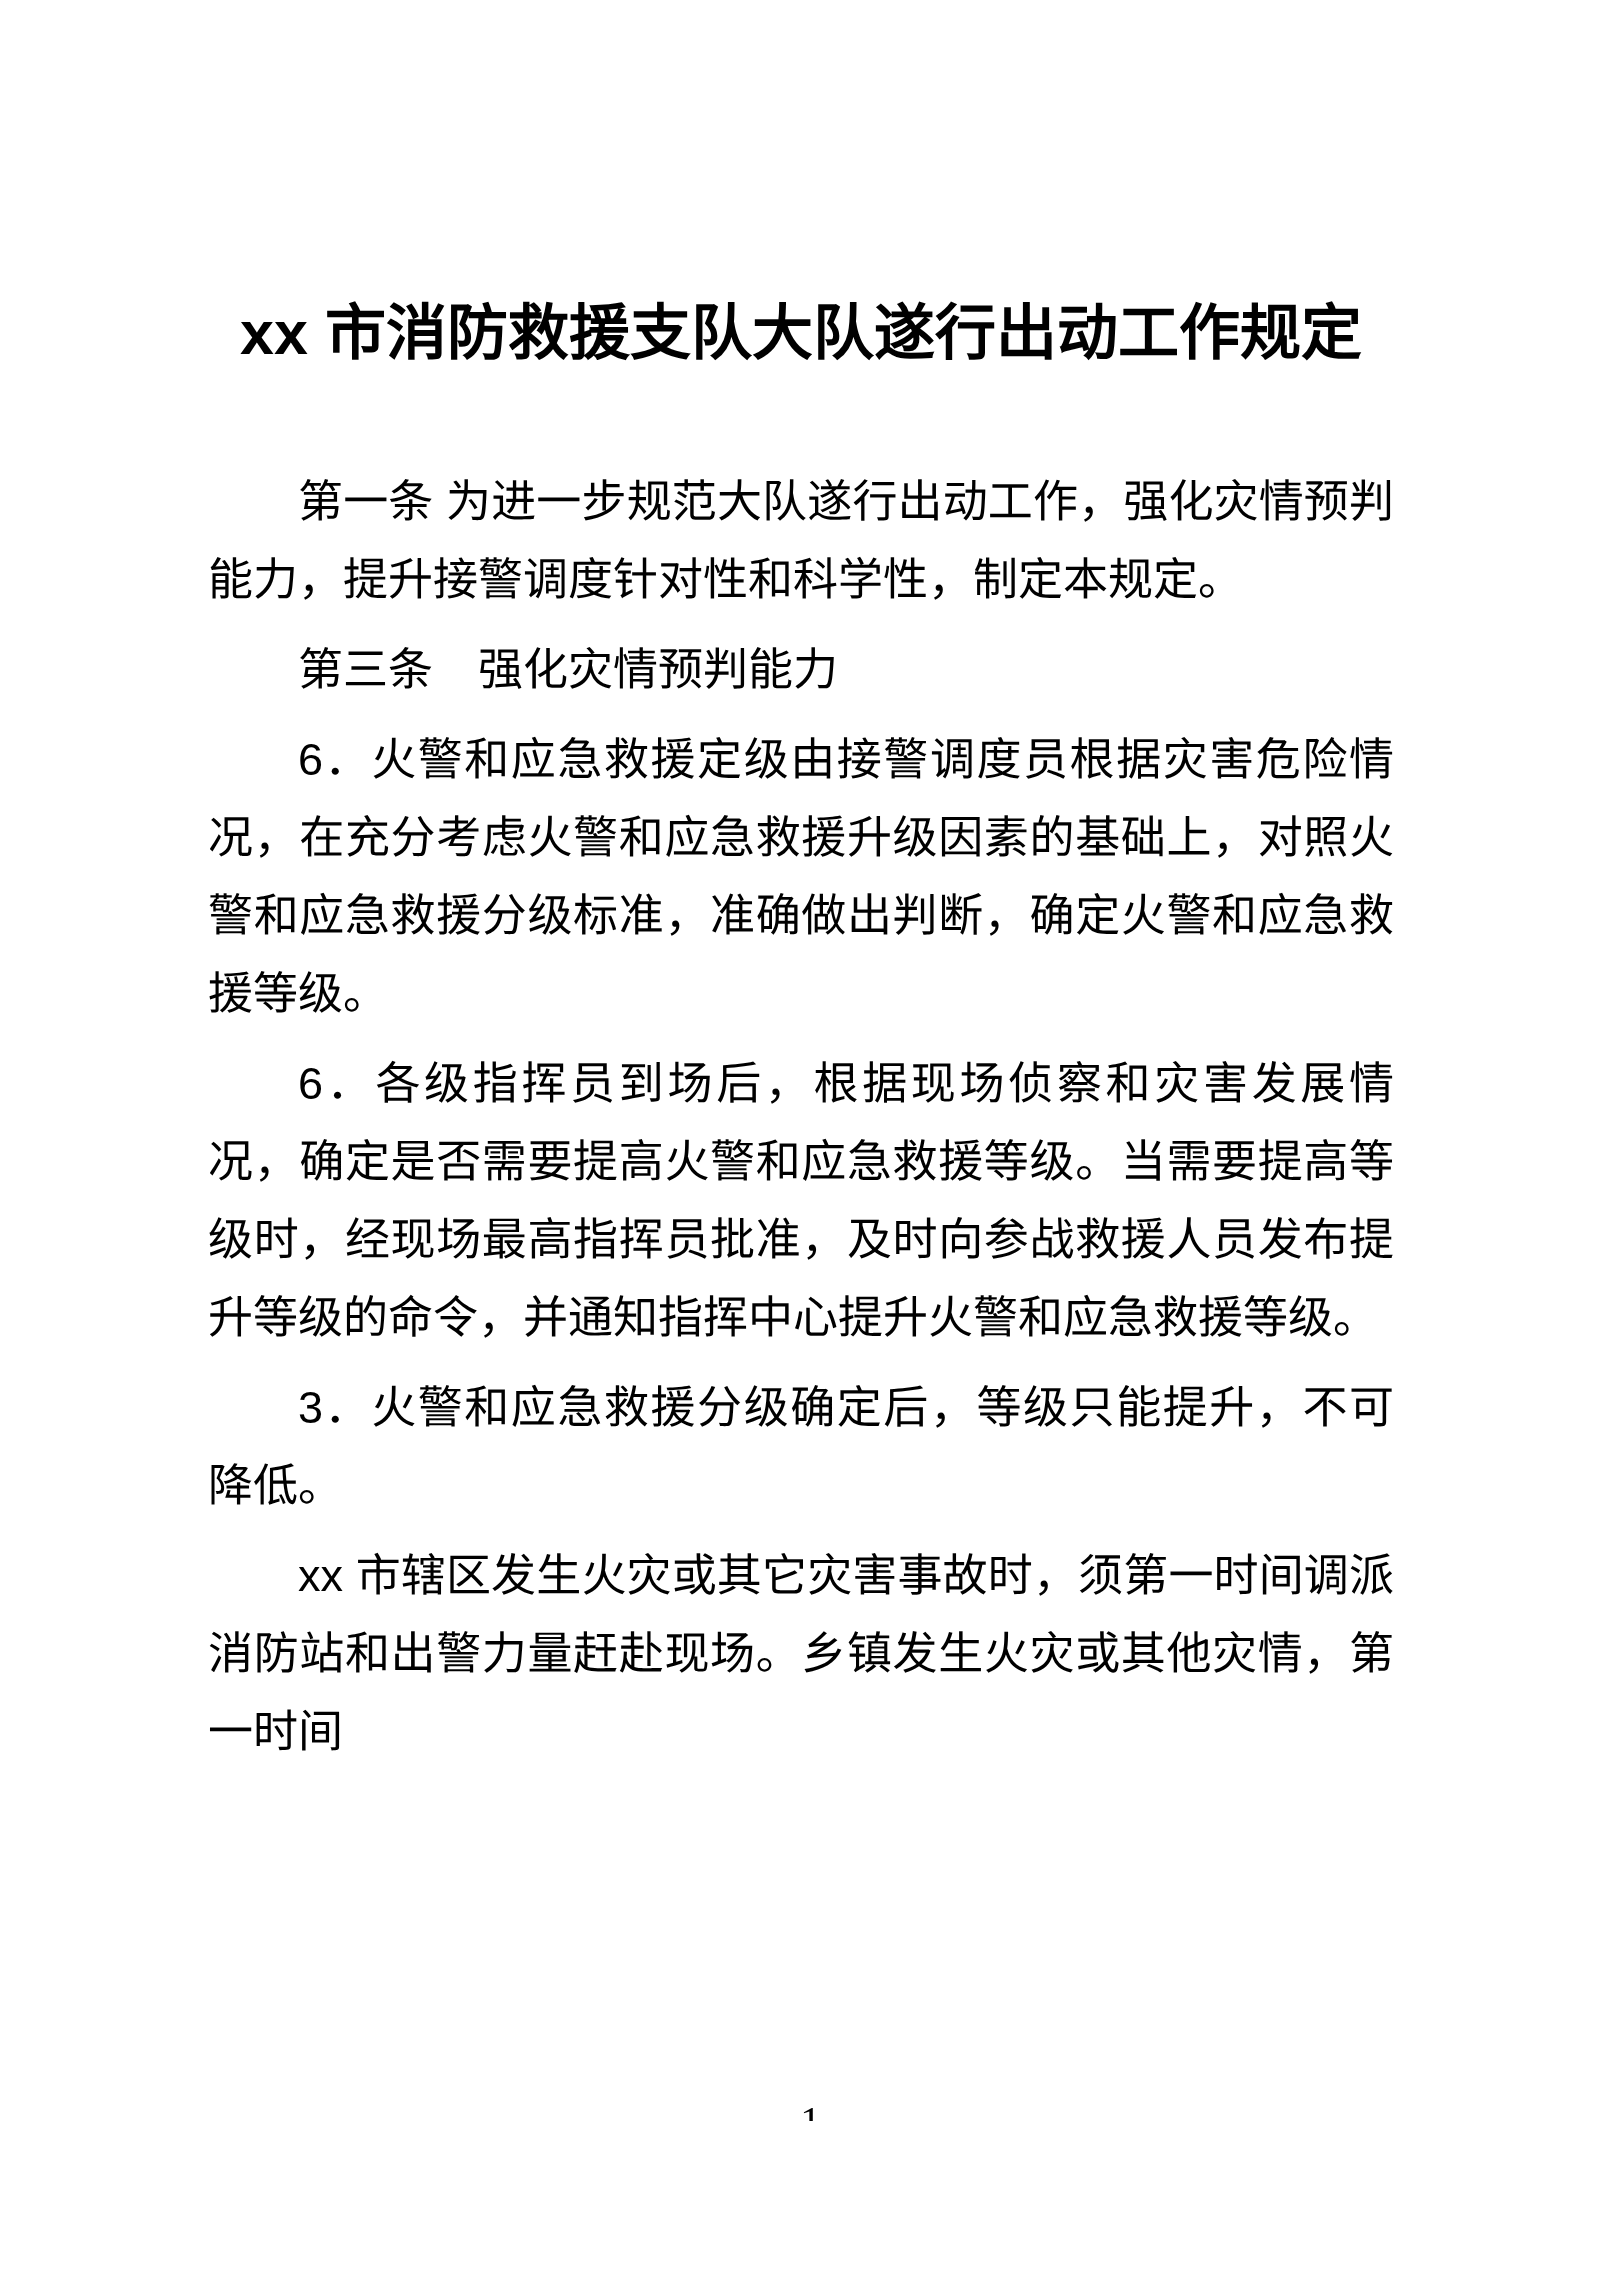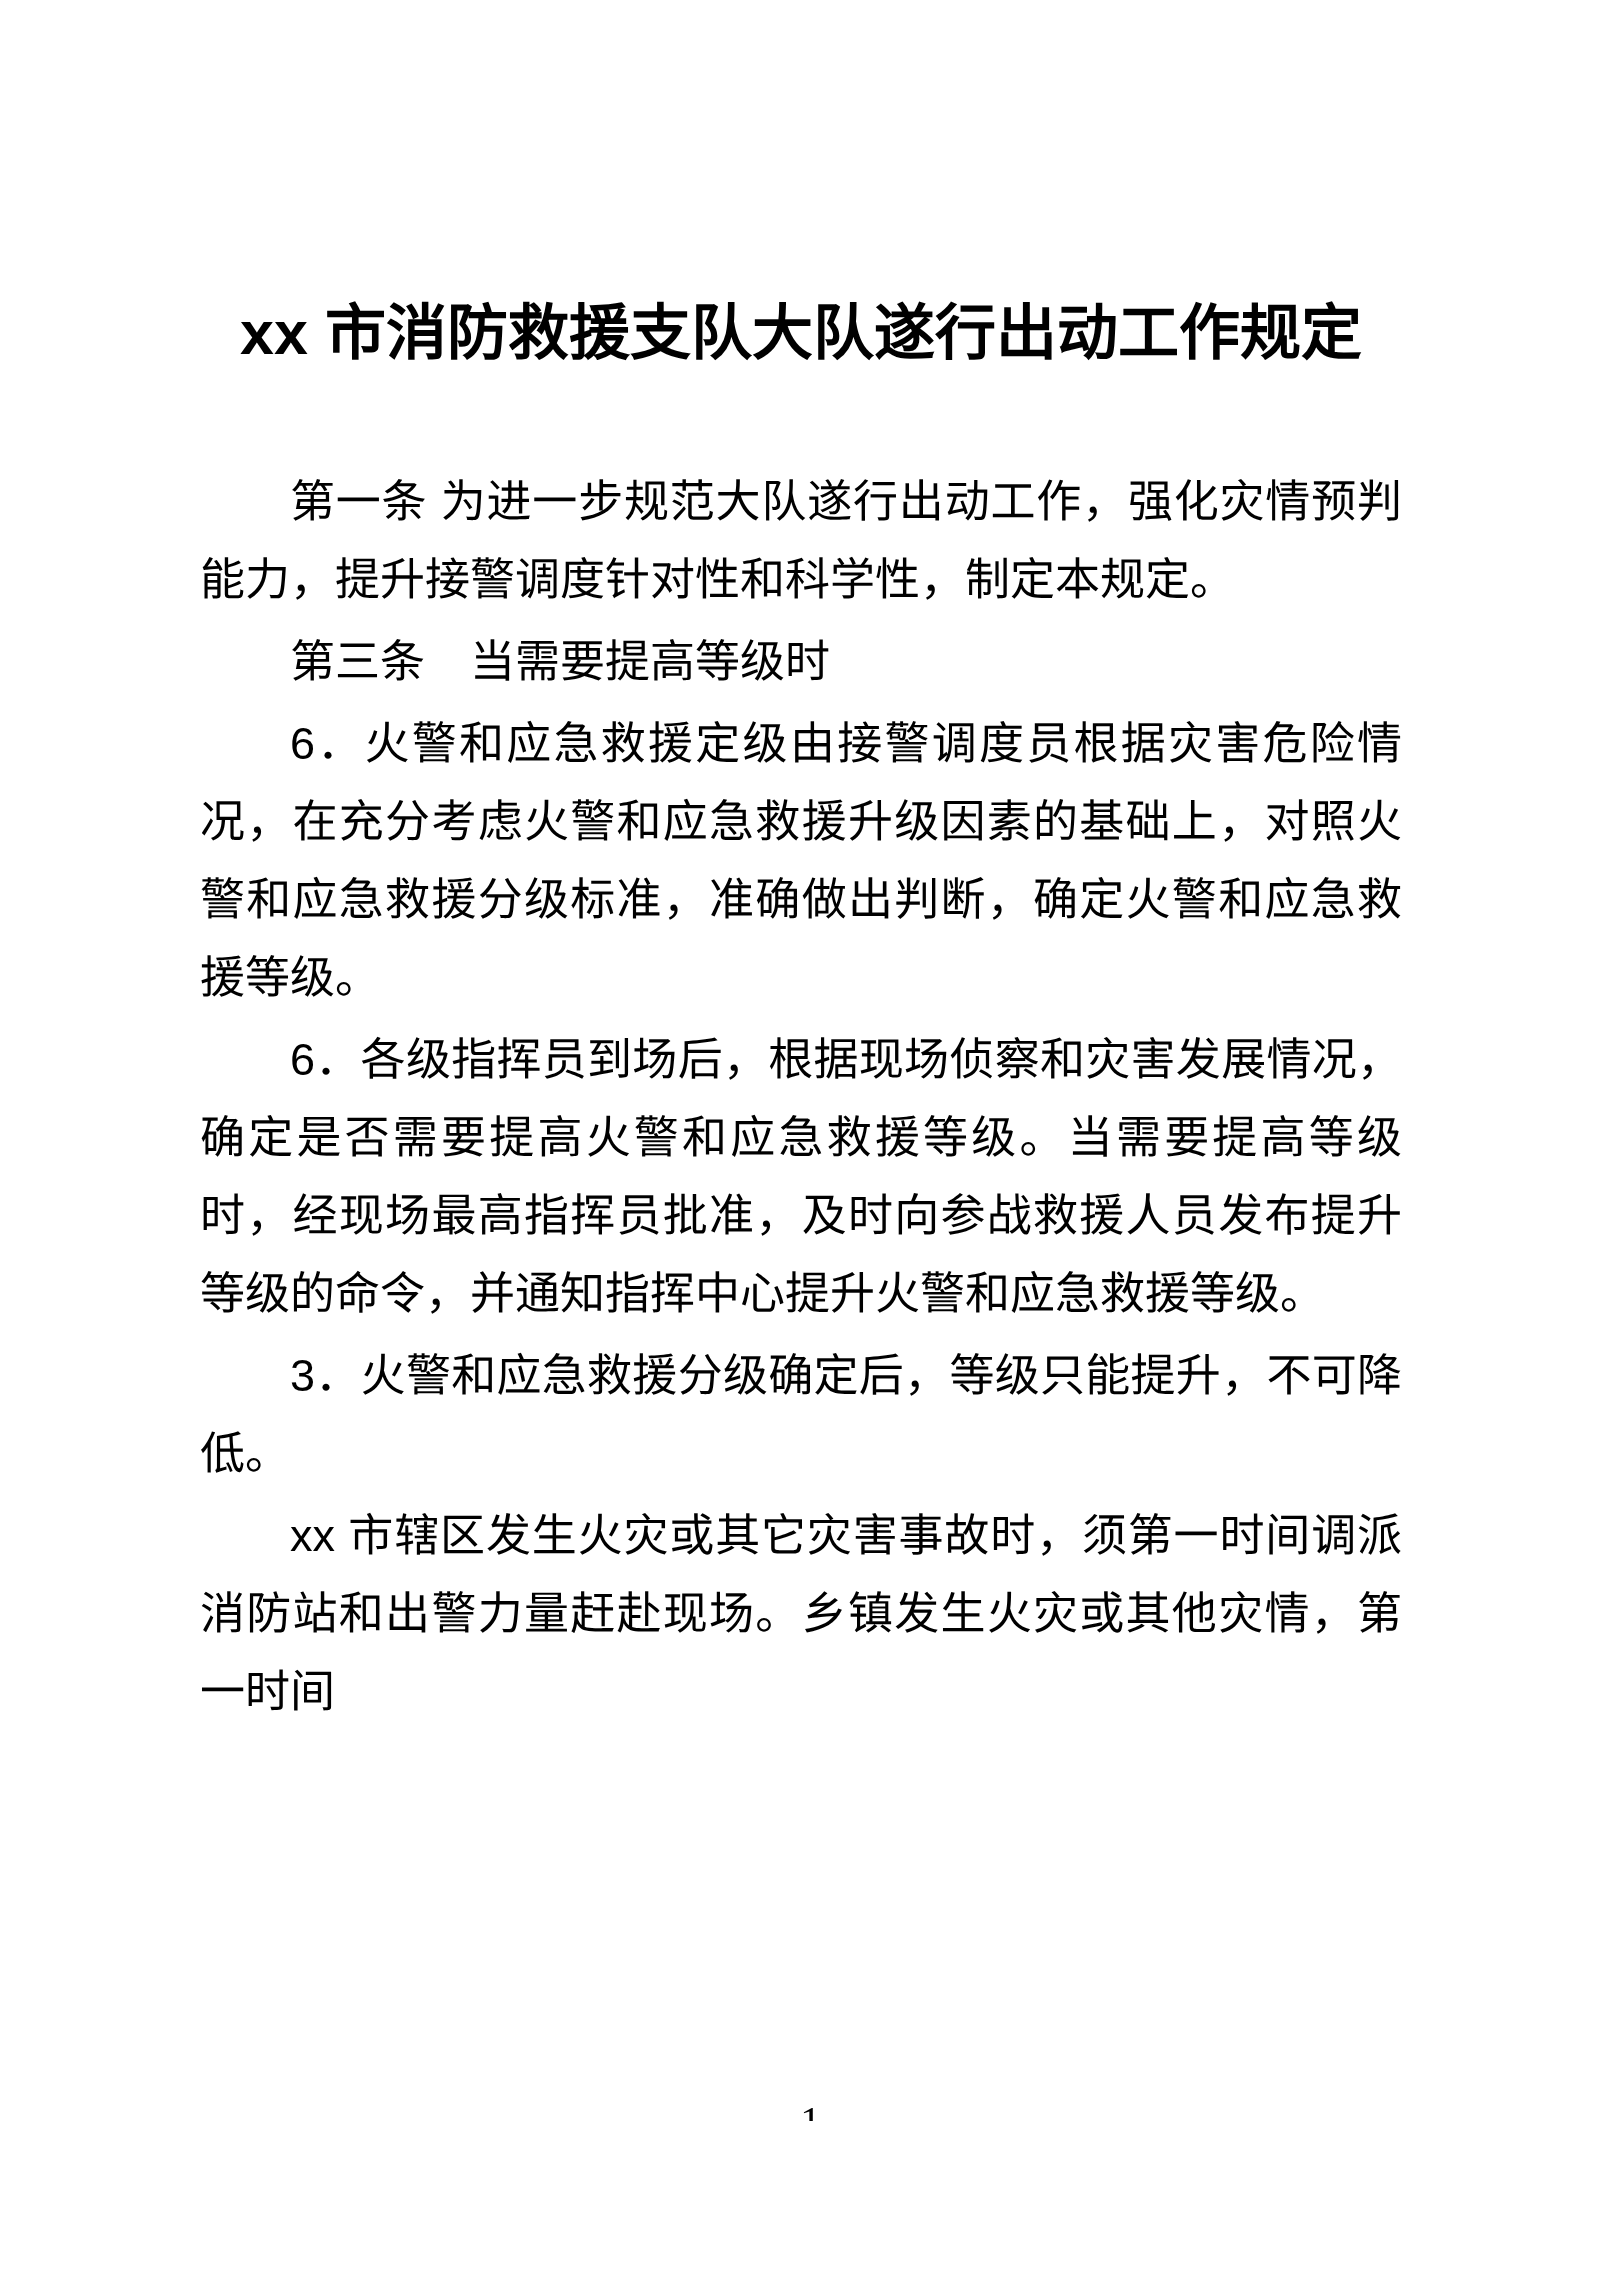--- a/index.html
+++ b/index.html
@@ -25,21 +25,21 @@
   .doc-title {
     margin: 0 0 86px 0;
     font-size: 61px;
     line-height: 1.42;
     font-weight: 700;
     text-align: center;
     letter-spacing: 0;
     white-space: nowrap;
   }
   .doc-body p {
-    margin: 4px;
+    margin: 12px;
     font-size: 45px;
     line-height: 78px;
     text-align: justify;
     text-justify: inter-ideograph;
     text-indent: 2em;
     word-break: break-all;
     overflow-wrap: anywhere;
   }
   .doc-body p.spaced {
     line-height: 90px;
@@ -60,21 +60,21 @@
   }
 </style>
 </head>
 <body>
 
 <div class="page">
   <div class="content">
     <h1 class="doc-title">xx 市消防救援支队大队遂行出动工作规定</h1>
     <div class="doc-body">
       <p>第一条 为进一步规范大队遂行出动工作，强化灾情预判能力，提升接警调度针对性和科学性，制定本规定。</p>
-      <p>第三条　当需要提高等级时</p>
+      <p>第三条　强化灾情预判能力</p>
       <p>6．火警和应急救援定级由接警调度员根据灾害危险情况，在充分考虑火警和应急救援升级因素的基础上，对照火警和应急救援分级标准，准确做出判断，确定火警和应急救援等级。</p>
       <p>6．各级指挥员到场后，根据现场侦察和灾害发展情况，确定是否需要提高火警和应急救援等级。当需要提高等级时，经现场最高指挥员批准，及时向参战救援人员发布提升等级的命令，并通知指挥中心提升火警和应急救援等级。</p>
       <p>3．火警和应急救援分级确定后，等级只能提升，不可降低。</p>
       <p>xx 市辖区发生火灾或其它灾害事故时，须第一时间调派消防站和出警力量赶赴现场。乡镇发生火灾或其他灾情，第一时间</p>
     </div>
   </div>
   <div class="page-footer">
     <span class="page-number">1</span>
   </div>
 </div>

